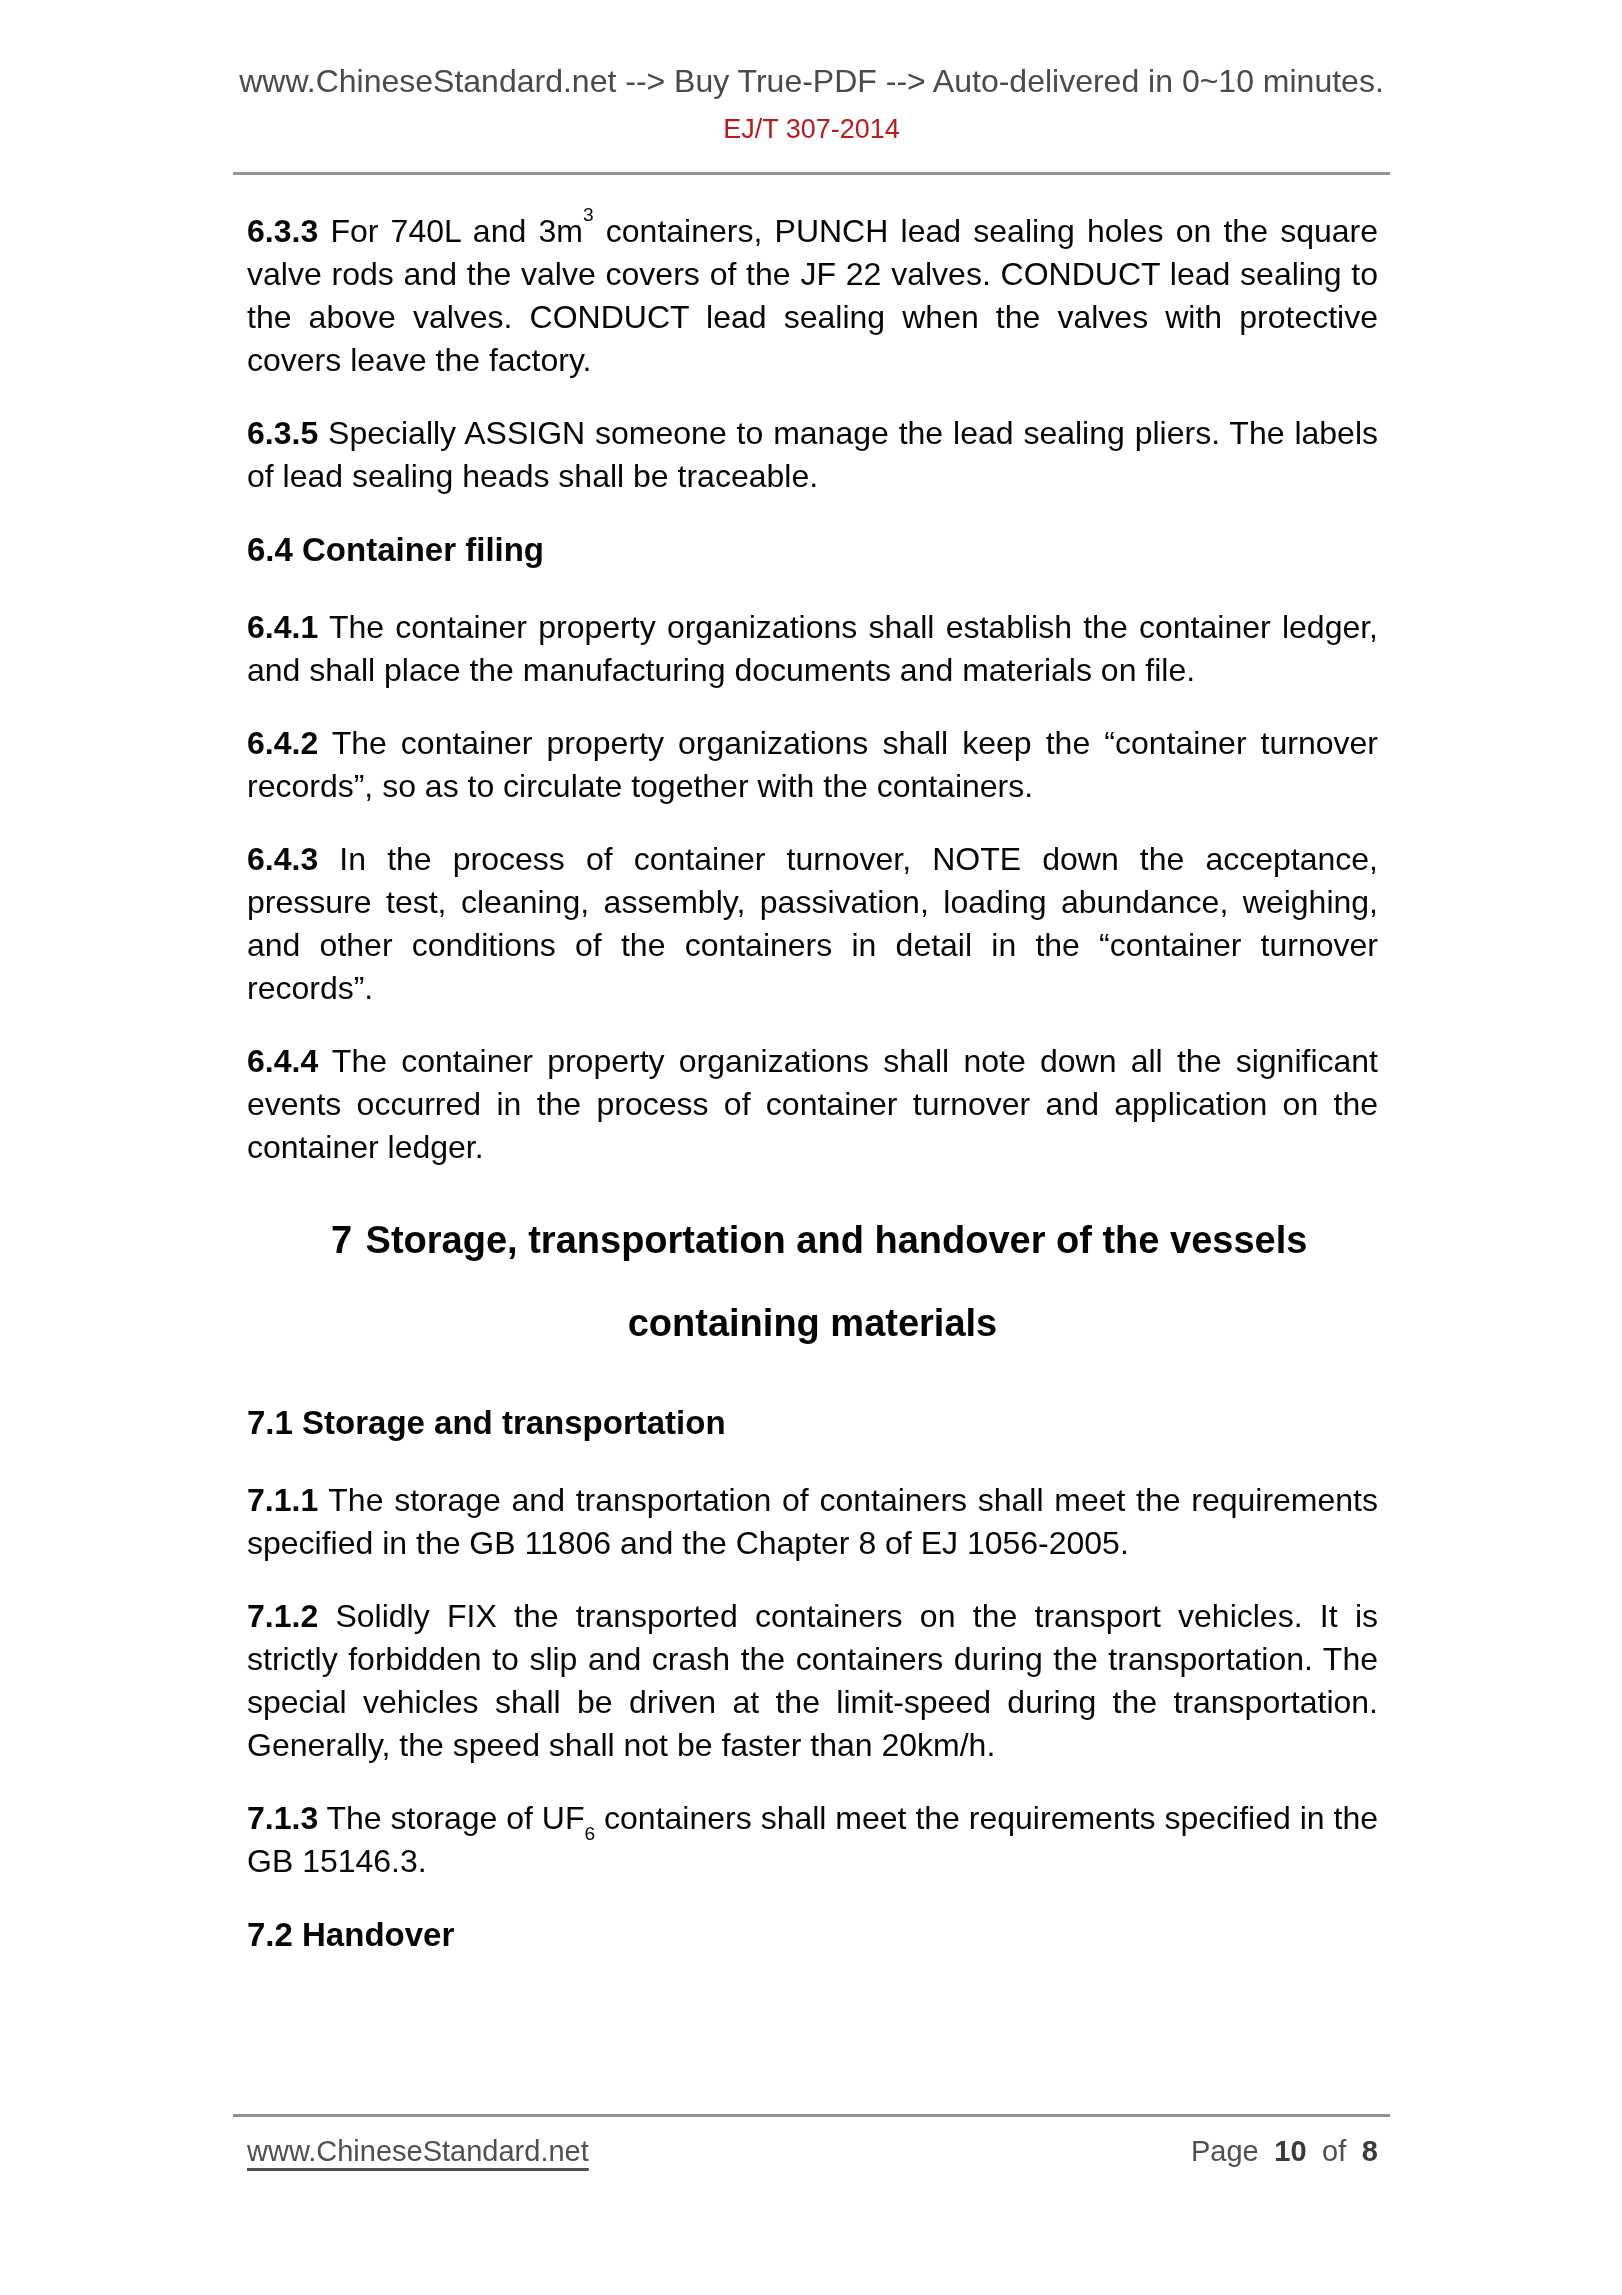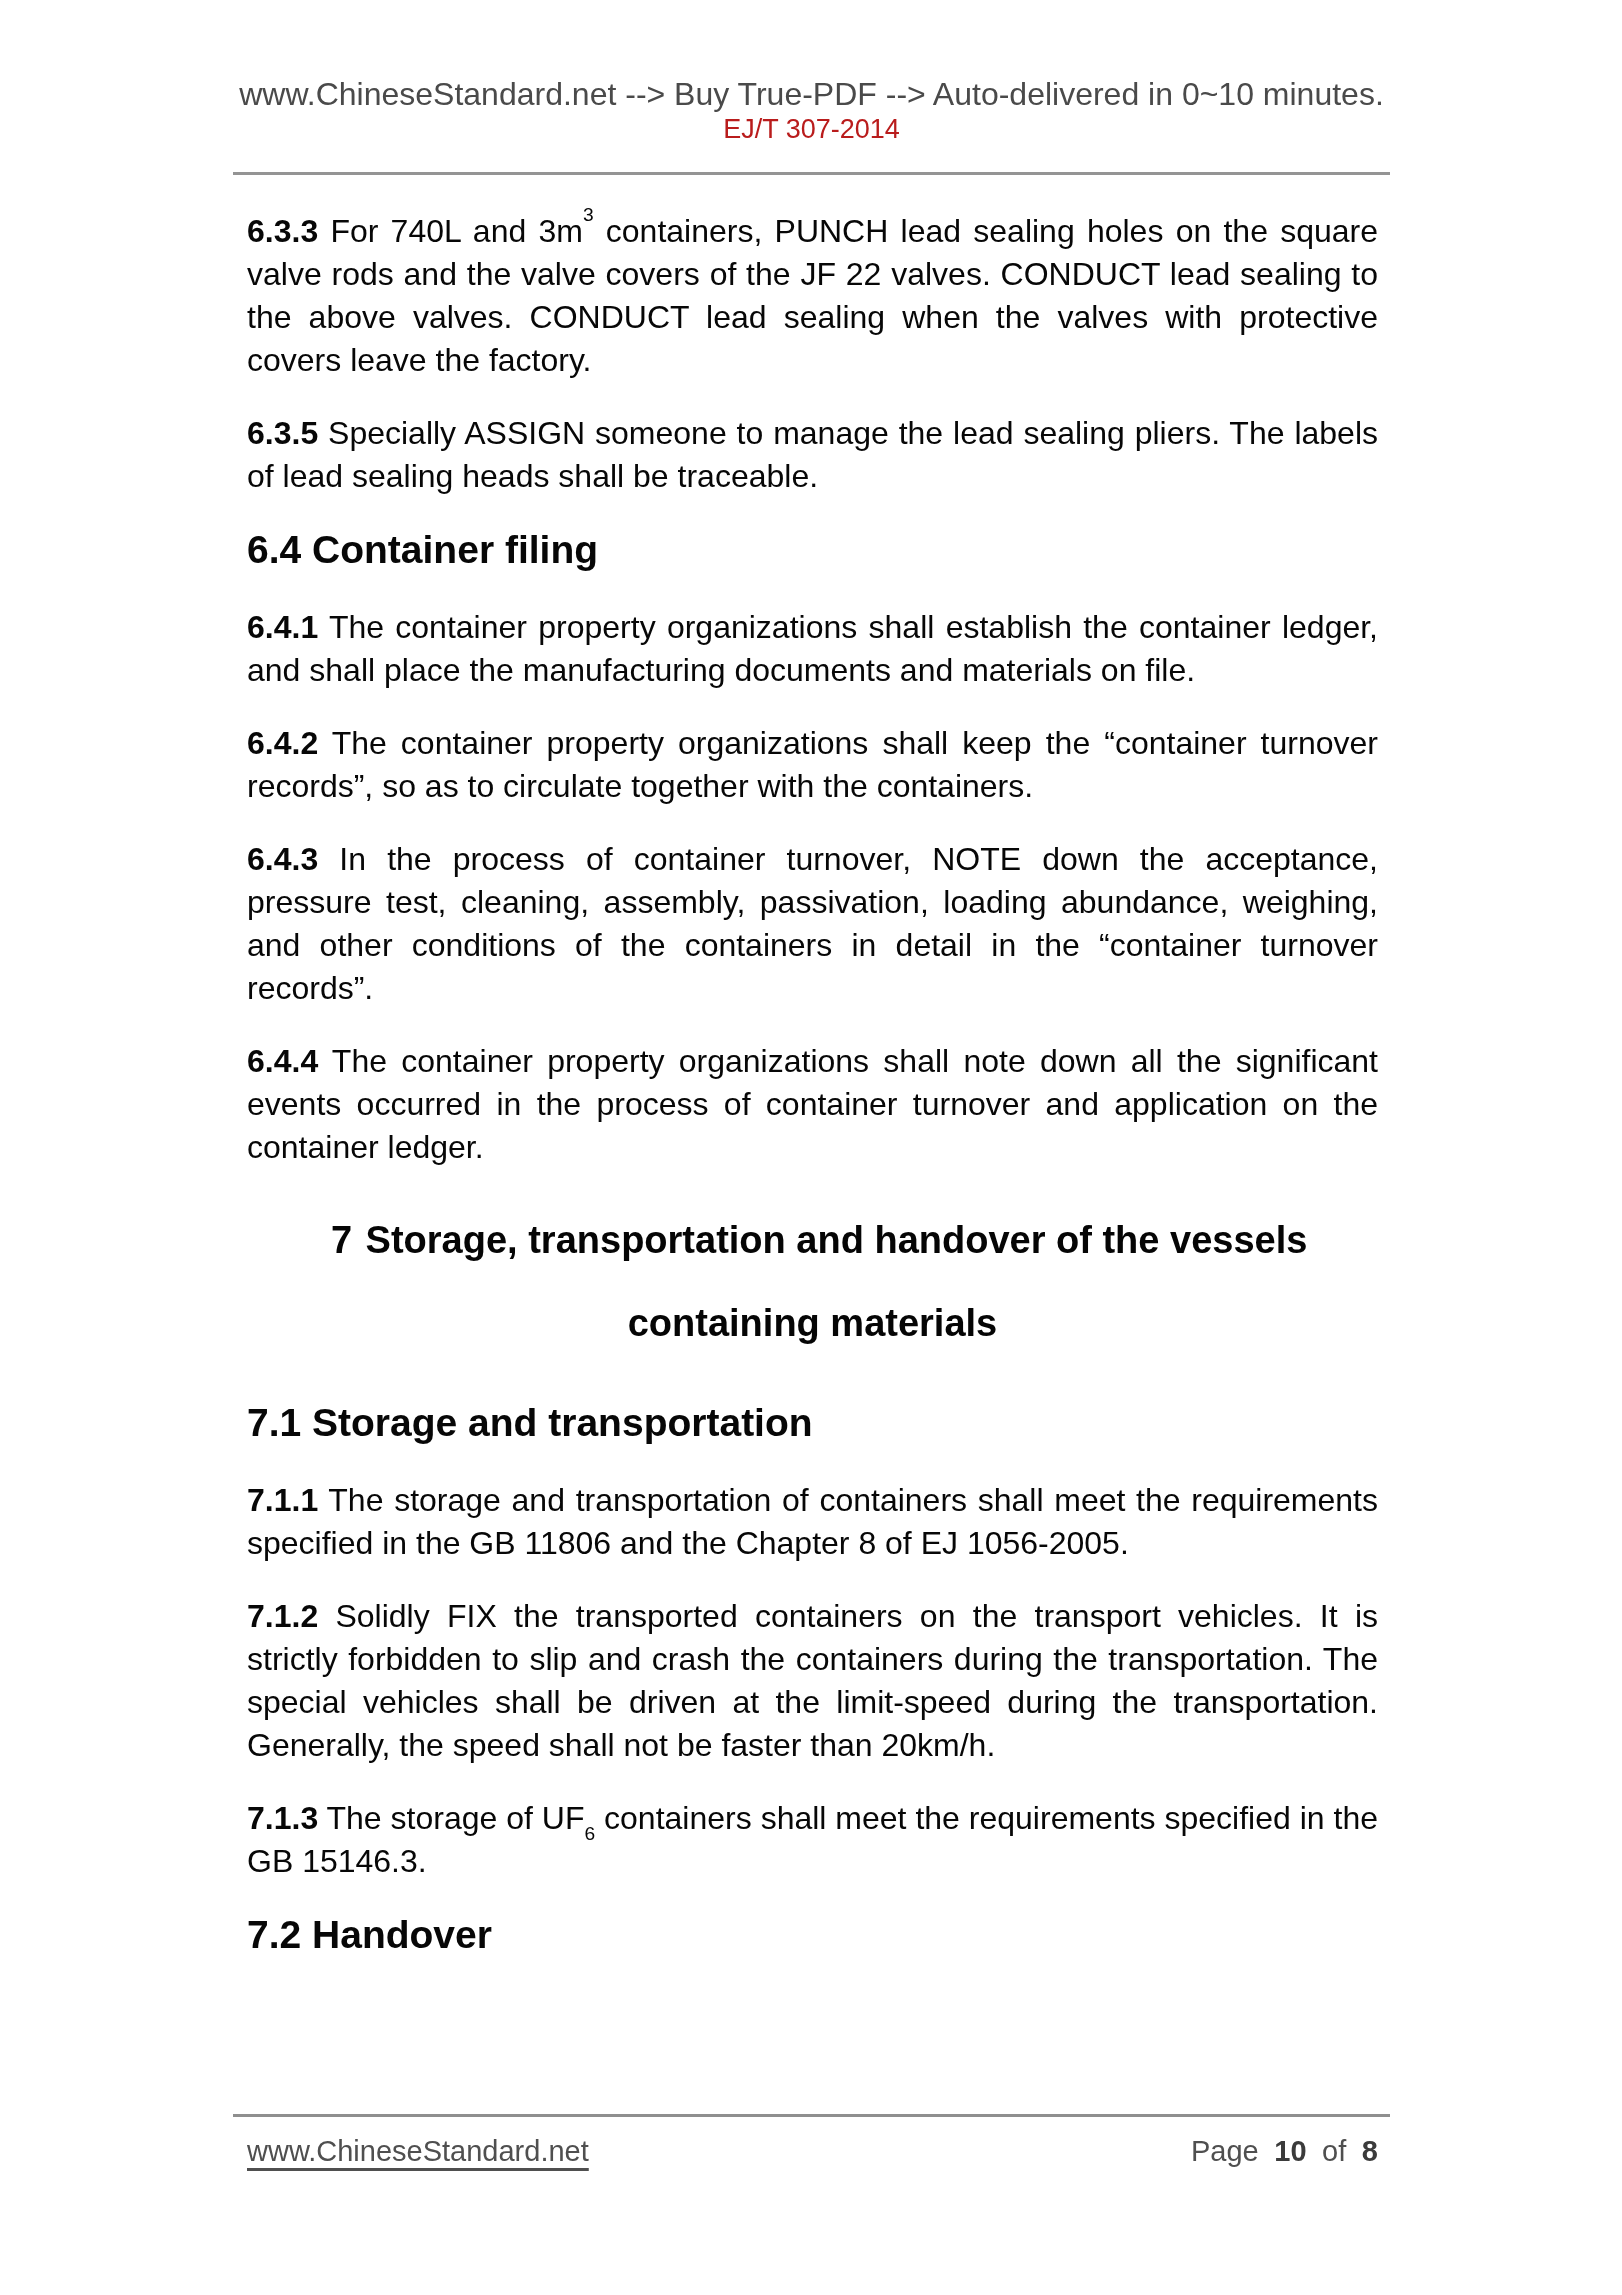--- a/index.html
+++ b/index.html
@@ -7,42 +7,42 @@
     position: relative;
     width: 1623px;
     height: 2295px;
     background: #ffffff;
     font-family: "Liberation Sans", "DejaVu Sans", sans-serif;
     overflow: hidden;
   }
 
   
   .hdr1 {
-    position: absolute; top: 76px; left: 0; right: 0;
+    position: absolute; top: 63px; left: 0; right: 0;
     text-align: center; font-size: 32px; line-height: 37px;
     color: #4a4a4a;
   }
   .hdr2 {
     position: absolute; top: 113px; left: 0; right: 0;
     text-align: center; font-size: 27px; line-height: 32px;
     color: #b91c1c;
   }
   .hdr-rule {
     position: absolute; top: 172px; left: 233px; right: 233px;
     height: 3.3px; background: #949494;
   }
 
   
   .content {
     position: absolute; top: 210px; left: 247px; width: 1131px;
     font-size: 32px; line-height: 43px; color: #070707;
     text-align: justify;
   }
   .content p.p   { margin: 0 0 30px 0; }
-  .content p.h3  { margin: 1.7px 0 35px 0; font-weight: bold; font-size: 39px; text-align: left; }
+  .content p.h3  { margin: 1.7px 0 35px 0; font-weight: bold; font-size: 33px; text-align: left; }
   .content h1.h1 {
     margin: 30px 0 36px 0; font-weight: bold; font-size: 38px;
     line-height: 83px; text-align: center; color: #050505;
   }
   .h1-num { display: inline-block; width: 48px; }
   .content strong { font-weight: bold; }
   .content sup { font-size: 60%; line-height: 0; position: relative; top: -0.5em; }
   .content sub { font-size: 60%; line-height: 0; position: relative; bottom: -0.18em; }
 
   

